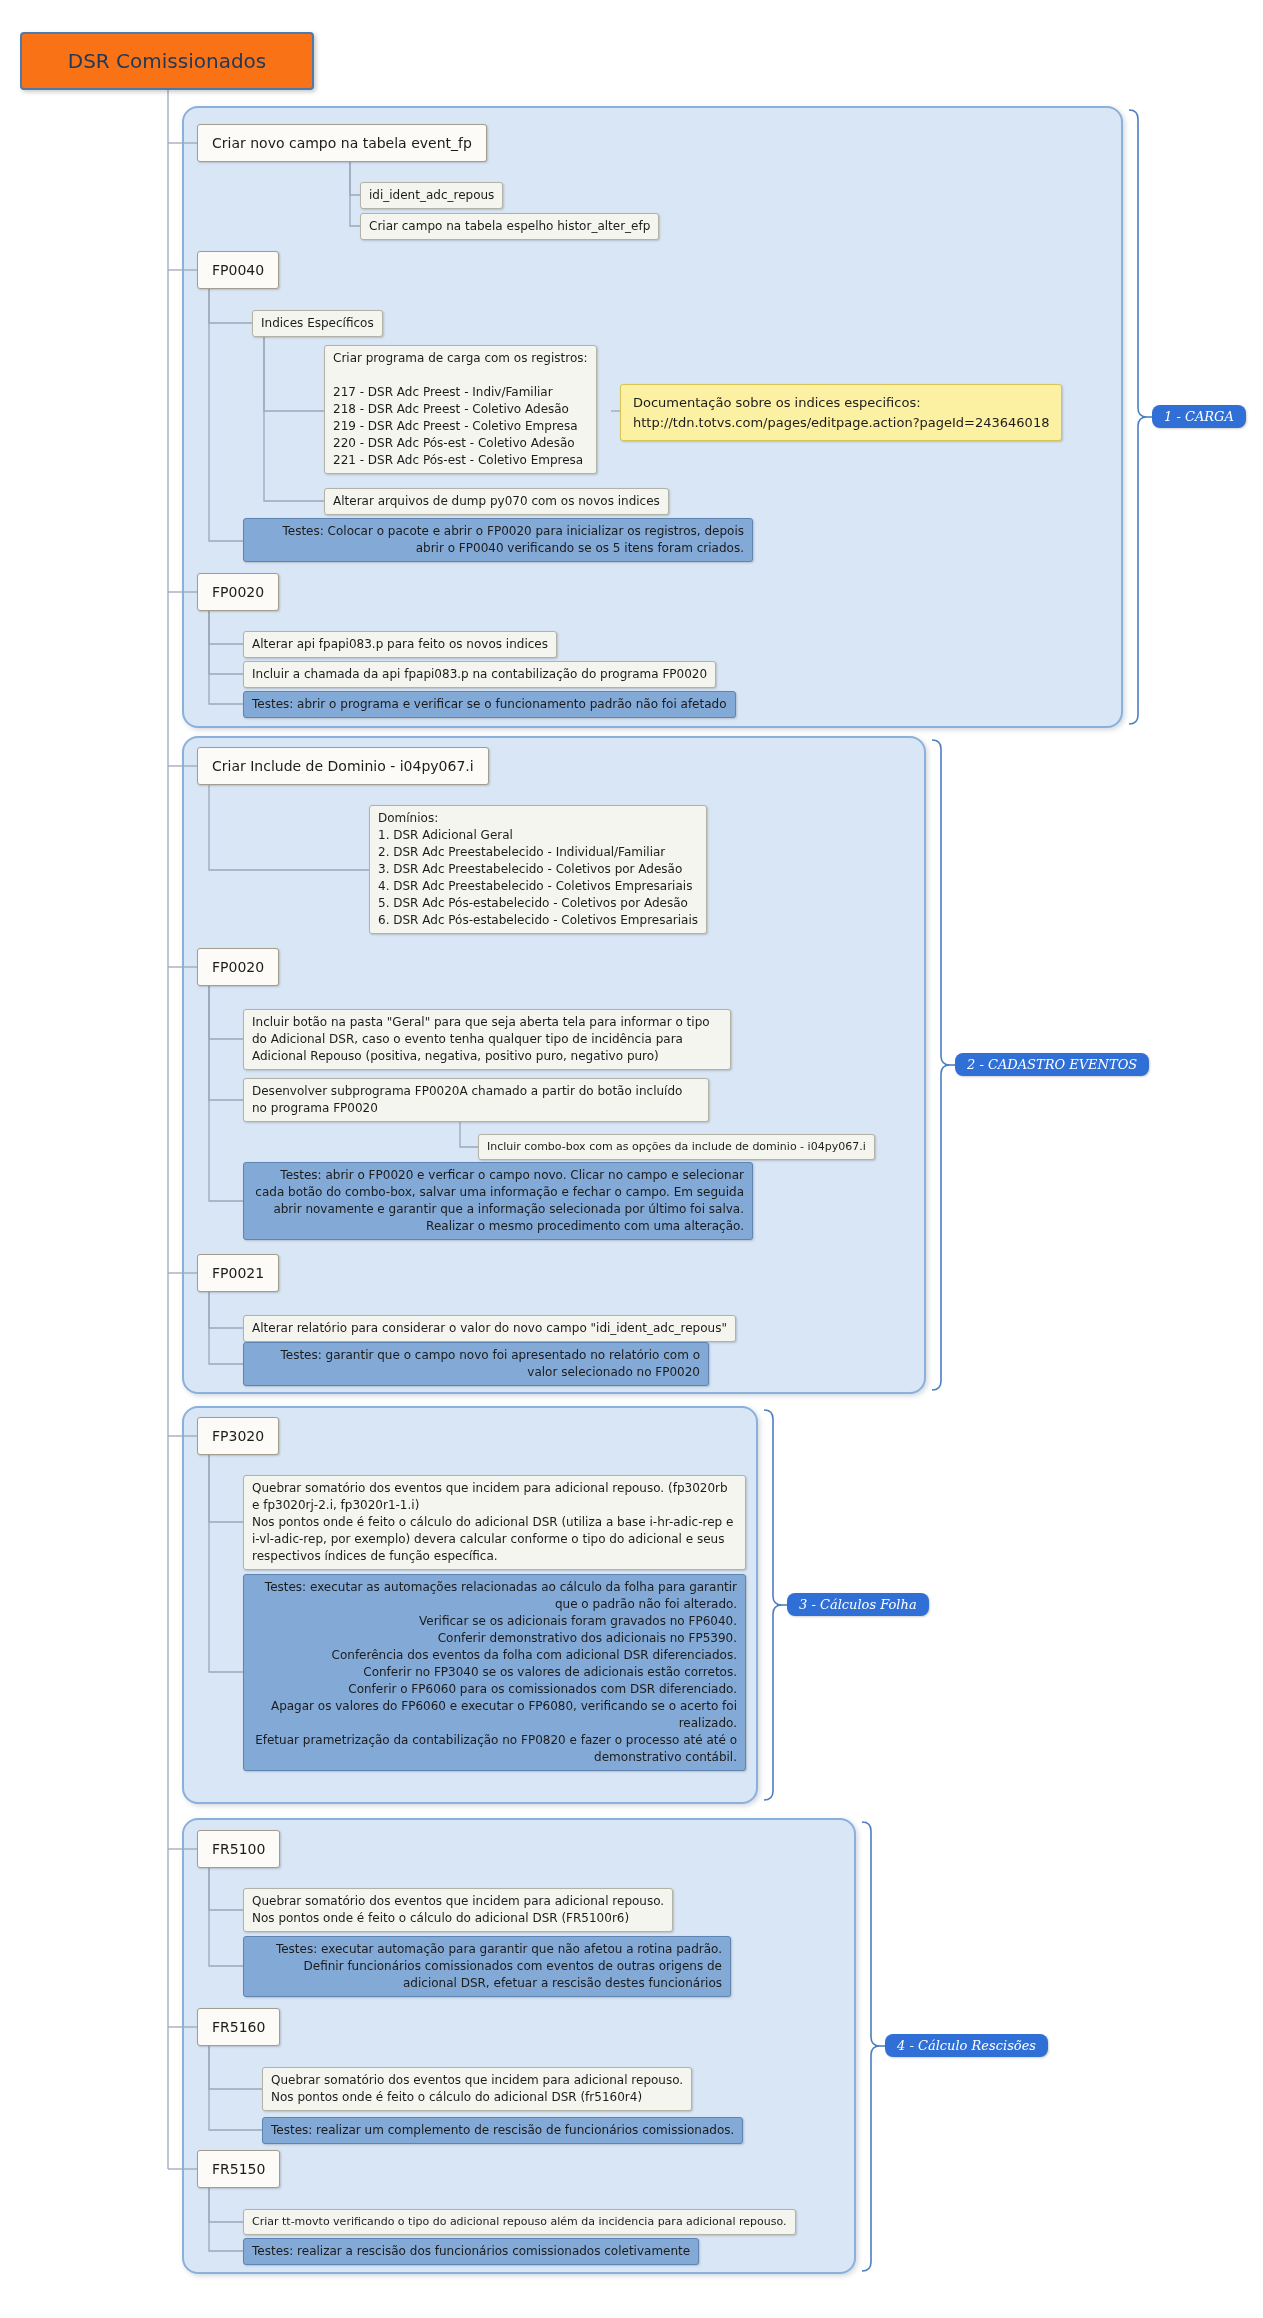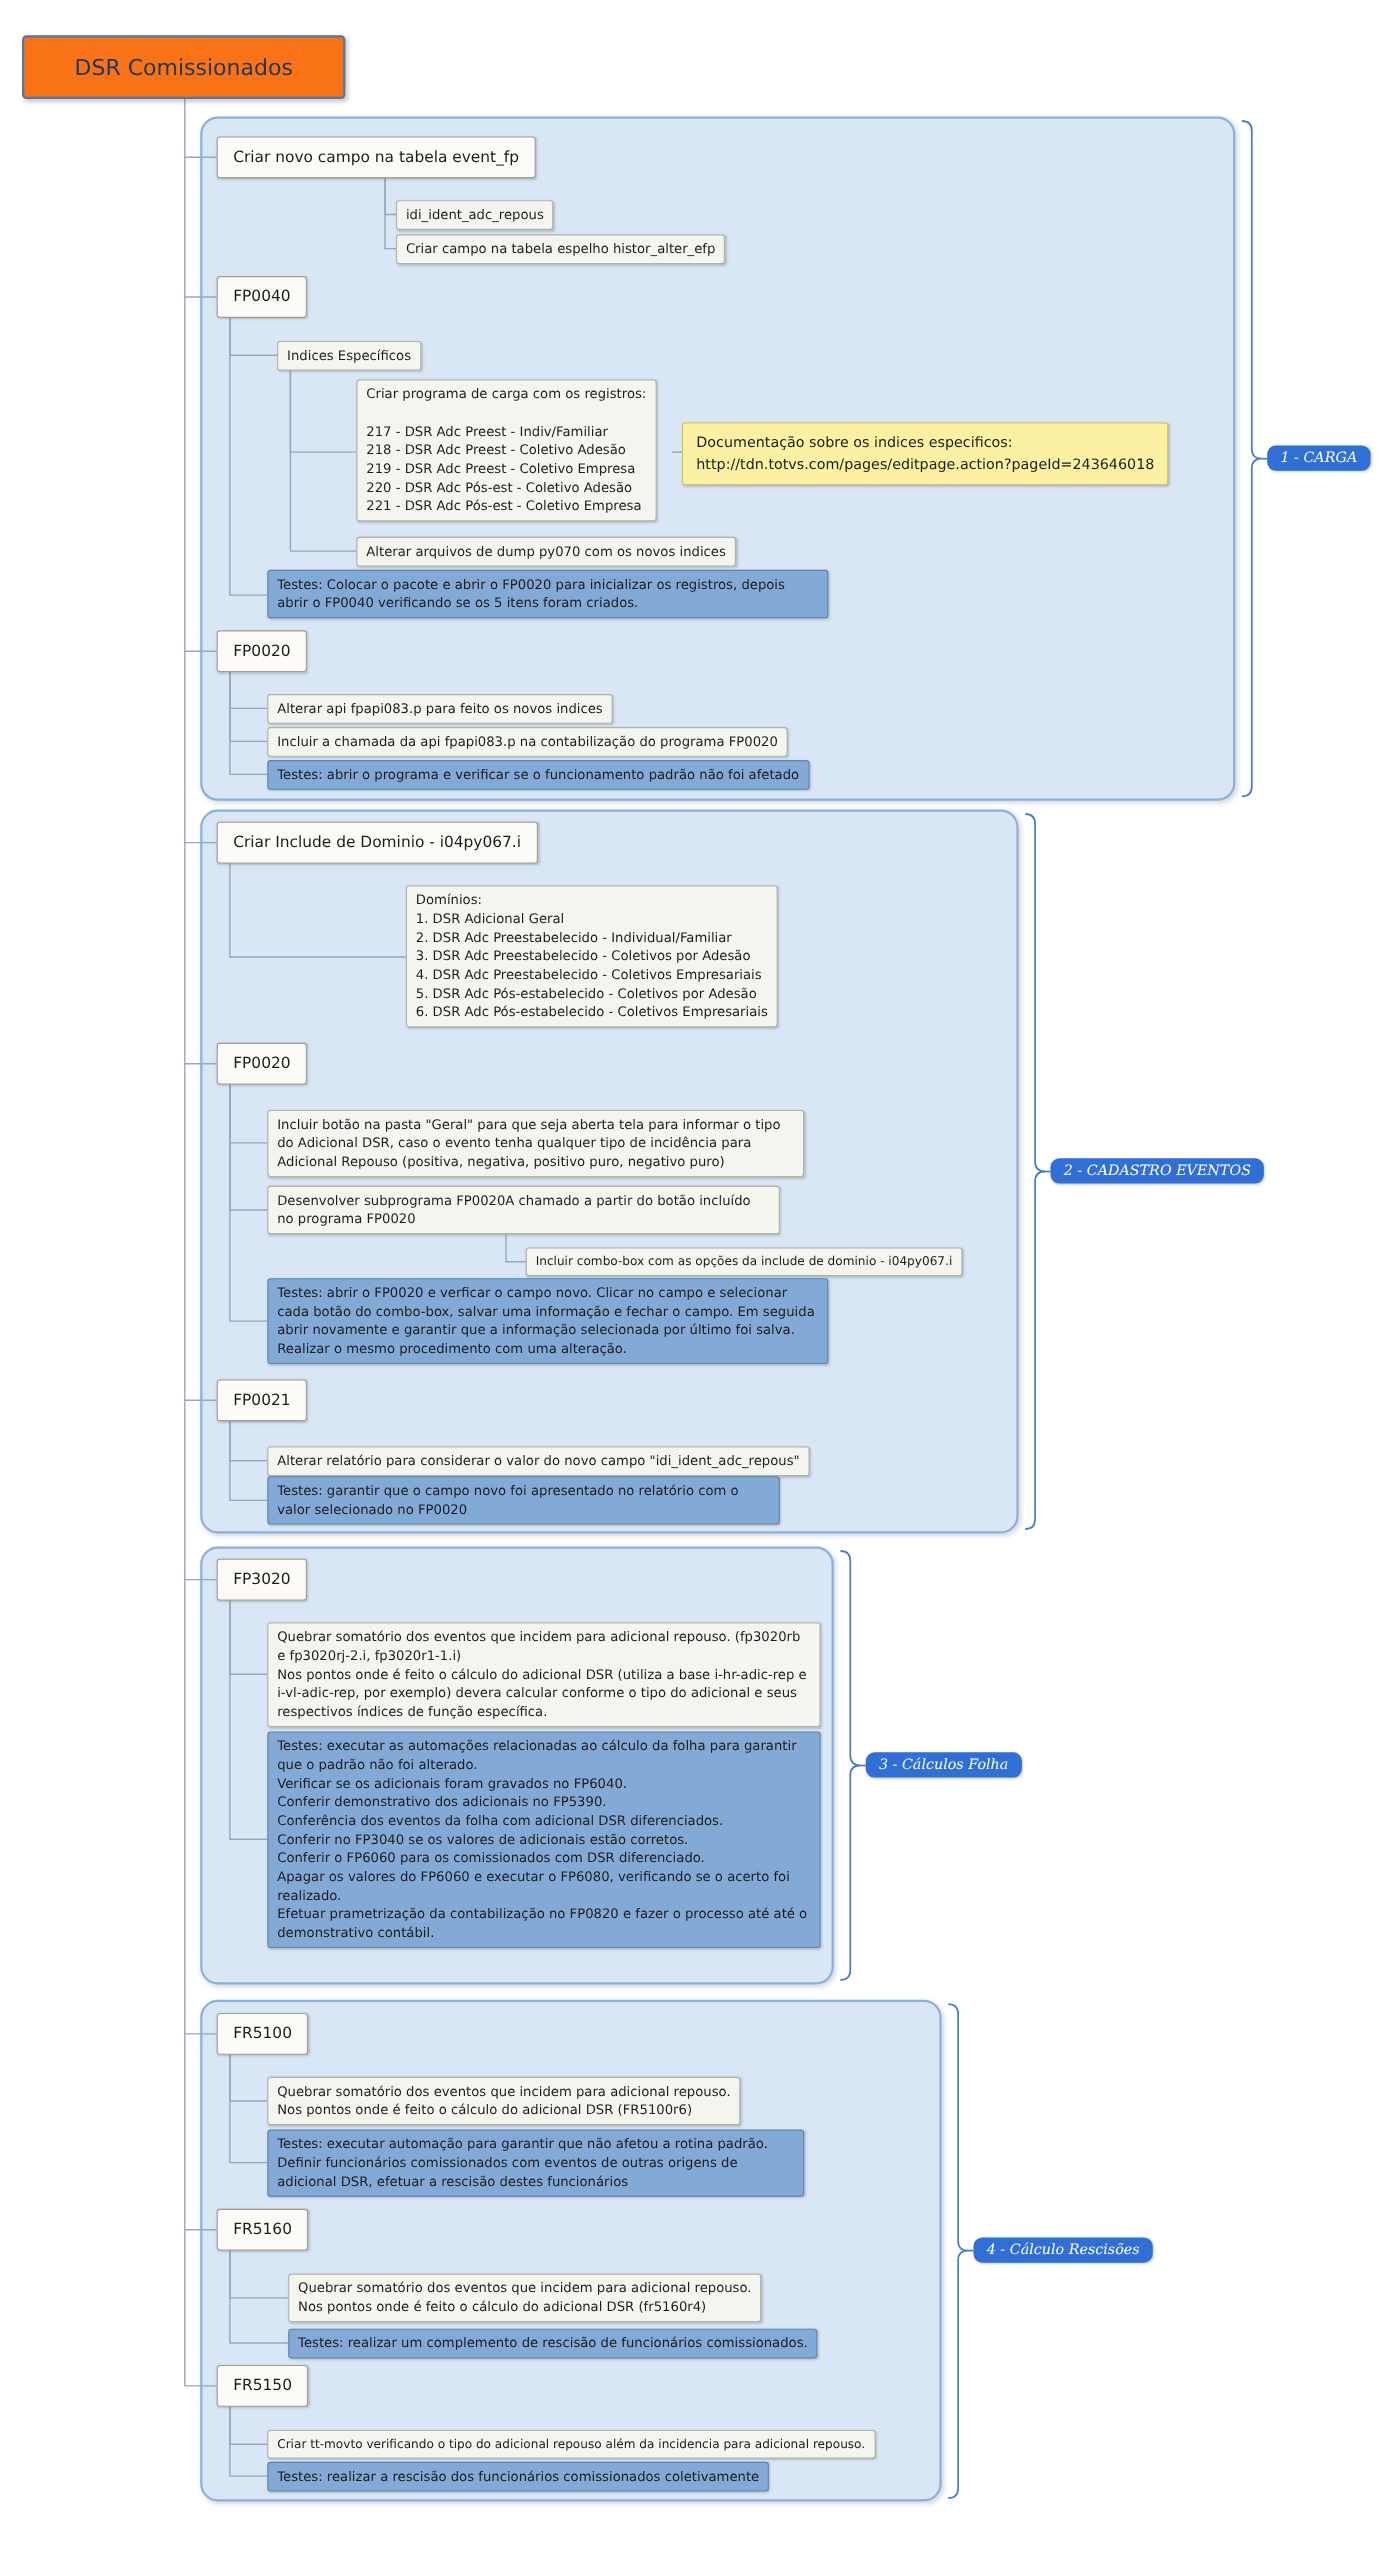--- a/index.html
+++ b/index.html
@@ -1,21 +1,21 @@
 <!DOCTYPE html>
 <html><head>
 <meta charset="utf-8">
 <style>
   html,body{margin:0;padding:0;background:#fff;font-family:"DejaVu Sans",sans-serif;}
   #canvas{position:relative;width:1263px;height:2318px;background:#ffffff;overflow:hidden;}
   .group{position:absolute;z-index:0;background:#d9e6f5;border:2px solid #8ab0dc;border-radius:16px;box-sizing:border-box;box-shadow:2px 2px 5px rgba(110,125,150,.3);}
   svg.lines{position:absolute;left:0;top:0;z-index:1;}
   .node{position:absolute;z-index:2;box-sizing:border-box;white-space:pre-line;font-size:12px;line-height:1.42;color:#1c1c1c;background:#f5f5f0;border:1px solid #b2b2a6;border-radius:3px;padding:4px 8px;box-shadow:1px 1px 2px rgba(100,100,100,.3);}
   .topic{background:#fcfbf7;border-color:#a39d8d;font-size:14px;line-height:1.3;padding:9px 14px;min-width:76px;}
-  .test{background:#83a9d6;border-color:#5d84b2;}
+  .test{background:#83a9d6;border-color:#5d84b2;text-align:right;}
   .note{background:#fcf0a2;border-color:#d8c355;font-size:13px;padding:8px 12px;line-height:1.5;}
   .small{font-size:11px;}
   .w510{width:510px}.w488{width:488px}.w466{width:466px}.w503{width:503px}
   .badge{position:absolute;z-index:2;background:#2f6fd6;color:#ffffff;font-family:"DejaVu Serif",serif;font-style:italic;font-size:13px;padding:4px 12px;border-radius:8px;white-space:nowrap;box-shadow:1px 1px 2px rgba(100,100,100,.3);}
   #root-node{position:absolute;z-index:2;left:20px;top:16px;width:290px;height:54px;background:#f97316;border:2px solid #4e79ad;border-radius:4px;display:flex;align-items:center;justify-content:center;font-size:20px;color:#1f3858;box-shadow:2px 2px 4px rgba(100,100,100,.35);margin-top:16px;}
 </style>
 </head>
 <body>
 
 <div id="canvas">

